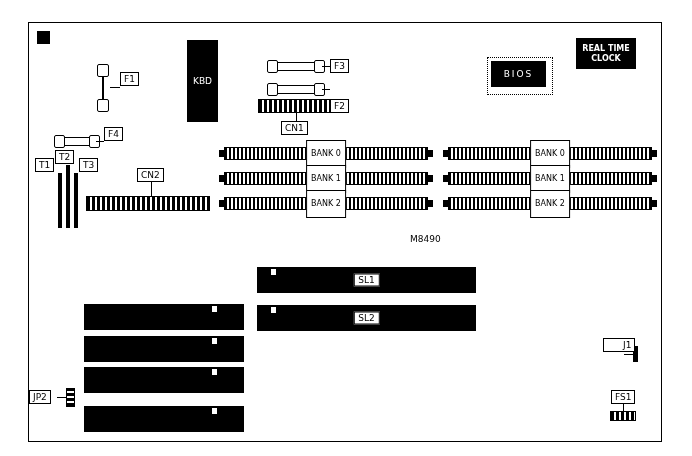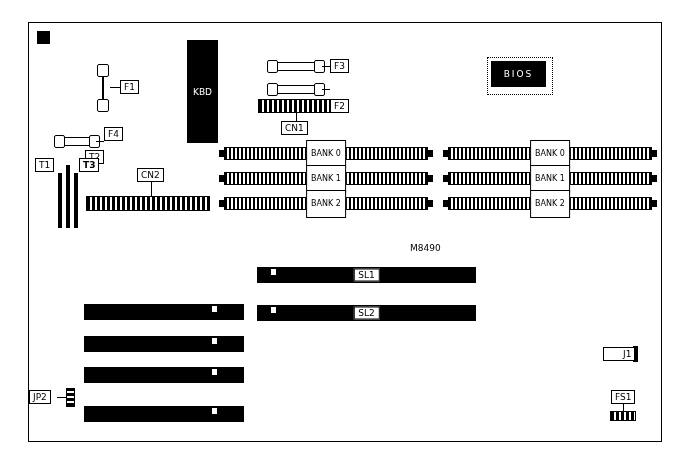--- a/index.html
+++ b/index.html
@@ -17,21 +17,21 @@
   .simm-body { flex:1 1 auto; height:11px; border:1px solid #000;
                background:repeating-linear-gradient(90deg,#000 0 2px,#fff 2px 4px); position:relative; }
   .simm-label { position:absolute; left:50%; top:50%; transform:translate(-50%,-50%); background:#fff;
                 border:1px solid #000; font-size:8px; line-height:10px; padding:8px 4px; white-space:nowrap; }
   
   .stripe-conn { position:absolute; border:1px solid #000;
                  background:repeating-linear-gradient(90deg,#000 0 3px,#fff 3px 5px); }
   .stripe-conn-v { position:absolute; border:1px solid #000;
                  background:repeating-linear-gradient(0deg,#000 0 3px,#fff 3px 5px); }
   
-  .slot { position:absolute; height:16px; background:#000; }
+  .slot { position:absolute; height:26px; background:#000; }
   .slot .notch { position:absolute; top:2px; width:5px; height:6px; background:#fff; }
   .slot .slot-label { position:absolute; left:50%; top:50%; transform:translate(-50%,-50%); background:#fff;
                       border:1px solid #000; font-size:9px; line-height:11px; padding:0 4px; z-index:4; }
   
   .capsule { position:absolute; display:flex; align-items:center; }
   .cap-end { width:9px; height:11px; background:#fff; border:1px solid #000; border-radius:2px; flex:0 0 auto; }
   .cap-bar { height:7px; background:#fff; border:1px solid #000; margin:0 -1px; flex:0 0 auto; }
   .fuse-sq { position:absolute; width:10px; height:11px; background:#fff; border:1px solid #000; border-radius:2px; }
   
   .kbd-chip { position:absolute; background:#000; color:#fff; display:flex; align-items:center; justify-content:center;
@@ -46,29 +46,29 @@
 </style>
 </head>
 <body>
 
 <div class="canvas">
 
   <div class="board"></div>
 
   <div class="blk" style="left:37px; top:31px; width:13px; height:13px;"></div>
 
-  <div class="kbd-chip" style="left:187px; top:40px; width:31px; height:103px;">
+  <div class="kbd-chip" style="left:187px; top:40px; width:31px; height:82px;">
     <span>KBD</span>
   </div>
 
   <div class="fuse-sq" style="left:97px; top:64px;"></div>
   <div class="vline" style="left:102px; top:76px; height:24px; width:2px;"></div>
   <div class="fuse-sq" style="left:97px; top:99px;"></div>
   <div class="hline" style="left:110px; top:87px; width:10px;"></div>
-  <div class="label-box" style="left:120px; top:80px;">
+  <div class="label-box" style="left:120px; top:72px;">
     <span>F1</span>
   </div>
 
   <div class="capsule" style="left:267px; top:60px;">
     <div class="cap-end"></div>
     <div class="cap-bar" style="width:36px;"></div>
     <div class="cap-end"></div>
   </div>
   <div class="hline" style="left:322px; top:66px; width:8px;"></div>
   <div class="label-box" style="left:330px; top:59px;">
@@ -89,38 +89,42 @@
   <div class="vline" style="left:296px; top:112px; height:10px;"></div>
   <div class="label-box" style="left:281px; top:121px;">
     <span>CN1</span>
   </div>
 
   <div class="bios-socket" style="left:487px; top:57px; width:64px; height:36px;"></div>
   <div class="bios-chip" style="left:491px; top:61px; width:55px; height:26px;">
     <span>BIOS</span>
   </div>
 
+  <div class="rtc-chip" style="left:576px; top:38px; width:60px; height:31px;">
+    <span>REAL TIME</span>
+    <span>CLOCK</span>
+  </div>
 
   <div class="capsule" style="left:54px; top:135px;">
     <div class="cap-end"></div>
     <div class="cap-bar" style="width:24px;"></div>
     <div class="cap-end"></div>
   </div>
   <div class="hline" style="left:96px; top:141px; width:8px;"></div>
   <div class="label-box" style="left:104px; top:127px;">
     <span>F4</span>
   </div>
 
   <div class="label-box" style="left:35px; top:158px;">
     <span>T1</span>
   </div>
-  <div class="label-box" style="left:55px; top:150px;margin-left:30px;">
+  <div class="label-box" style="left:55px; top:150px;">
     <span>T2</span>
   </div>
-  <div class="label-box" style="left:79px; top:158px;font-weight:bold;">
+  <div class="label-box" style="left:79px; top:158px;">
     <span>T3</span>
   </div>
   <div class="tbar" style="left:58px; top:173px; height:55px;"></div>
   <div class="tbar" style="left:66px; top:165px; height:63px;"></div>
   <div class="tbar" style="left:74px; top:173px; height:55px;"></div>
 
   <div class="label-box" style="left:137px; top:168px;">
     <span>CN2</span>
   </div>
   <div class="vline" style="left:151px; top:182px; height:14px;"></div>
@@ -163,21 +167,21 @@
     <div class="simm-peg"></div>
   </div>
   <div class="simm" style="left:443px; top:197px; width:214px;">
     <div class="simm-peg"></div>
     <div class="simm-body">
       <div class="simm-label"><span>BANK 2</span></div>
     </div>
     <div class="simm-peg"></div>
   </div>
 
-  <div class="model-text" style="left:410px; top:243px;">
+  <div class="model-text" style="left:410px; top:234px;">
     <span>M8490</span>
   </div>
 
   <div class="slot" style="left:257px; top:267px; width:219px;">
     <div class="notch" style="left:14px;"></div>
     <div class="slot-label"><span>SL1</span></div>
   </div>
 
   <div class="slot" style="left:257px; top:305px; width:219px;text-align:right;">
     <div class="notch" style="left:14px;"></div>
@@ -190,21 +194,21 @@
   <div class="slot" style="left:84px; top:336px; width:160px;">
     <div class="notch" style="left:128px;"></div>
   </div>
   <div class="slot" style="left:84px; top:367px; width:160px;">
     <div class="notch" style="left:128px;"></div>
   </div>
   <div class="slot" style="left:84px; top:406px; width:160px;">
     <div class="notch" style="left:128px;"></div>
   </div>
 
-  <div class="label-box" style="left:603px; top:347px;padding-left:19px;">
+  <div class="label-box" style="left:603px; top:338px;padding-left:19px;">
     <span>J1</span>
   </div>
   <div class="hline" style="left:624px; top:354px; width:9px;"></div>
   <div class="blk" style="left:633px; top:346px; width:5px; height:16px;"></div>
 
   <div class="label-box" style="left:29px; top:390px;">
     <span>JP2</span>
   </div>
   <div class="hline" style="left:57px; top:397px; width:9px;"></div>
   <div class="stripe-conn-v" style="left:66px; top:388px; width:7px; height:17px;"></div>

